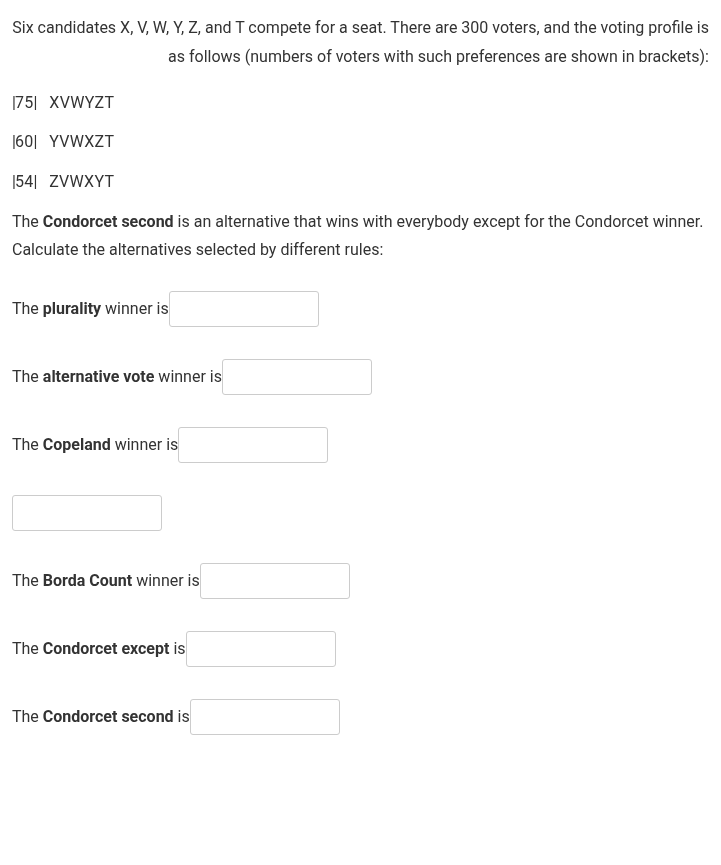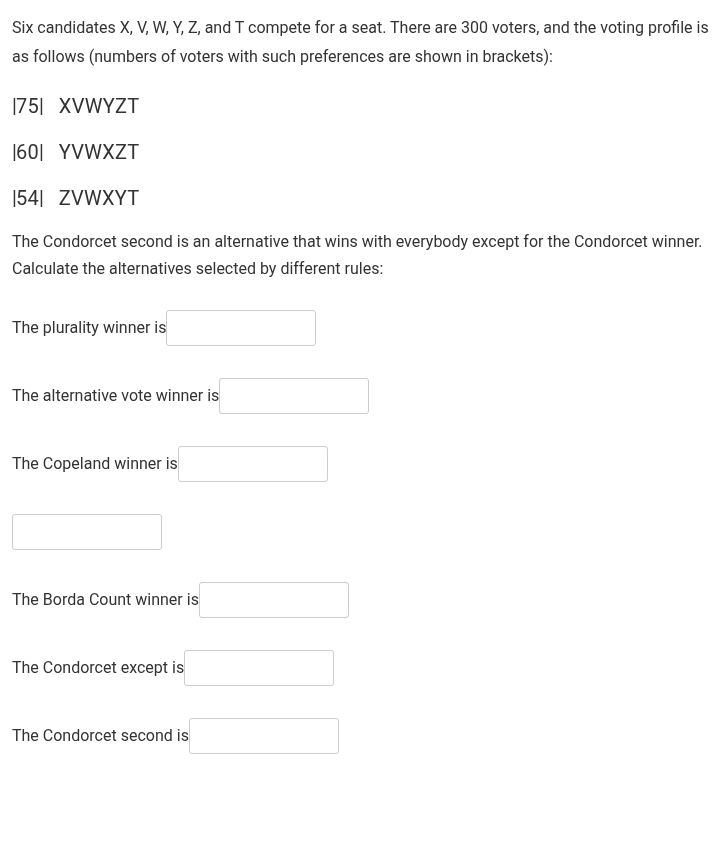--- a/index.html
+++ b/index.html
@@ -11,25 +11,26 @@
       font-family: -apple-system, BlinkMacSystemFont, "Segoe UI", Roboto, "Helvetica Neue", Arial, sans-serif;
       font-size: 16px;
       color: #333;
       padding: 14px 12px;
       width: 721px;
       line-height: 1.6;
     }
     .intro {
       margin-bottom: 18px;
       line-height: 1.8;
+      text-align: right;
     }
     .profile-row {
       font-family: inherit;
       margin-bottom: 14px;
-      font-size: 20px;
+      font-size: 16px;
       letter-spacing: 0.3px;
     }
     .profile-row .pipe {
       letter-spacing: -1px;
     }
     .description {
       margin-top: 8px;
       margin-bottom: 28px;
       line-height: 1.7;
     }
@@ -44,21 +45,21 @@
     }
     input[type="text"] {
       border: 1px solid #ccc;
       border-radius: 3px;
       padding: 8px 10px;
       font-size: 15px;
       width: 150px;
       height: 36px;
     }
     strong {
-      font-weight: 400;
+      font-weight: 700;
       margin-top: 48px;
     }
   </style>
 </head>
 <body>
 
 <p class="intro">Six candidates X, V, W, Y,  Z, and T compete for a seat. There are 300 voters, and the voting profile is as follows (numbers of voters with such preferences are shown in brackets):</p>
 
 <div>
   <div class="profile-row">

